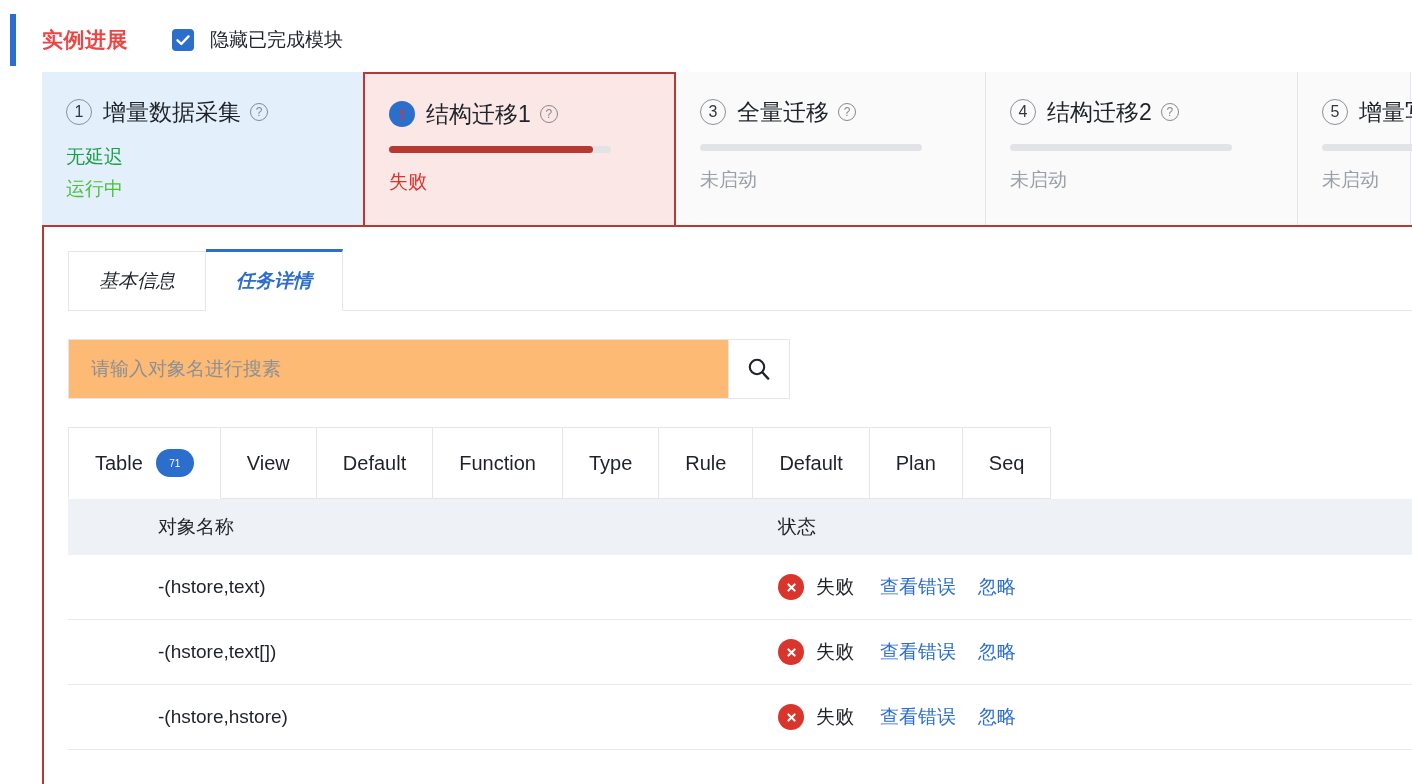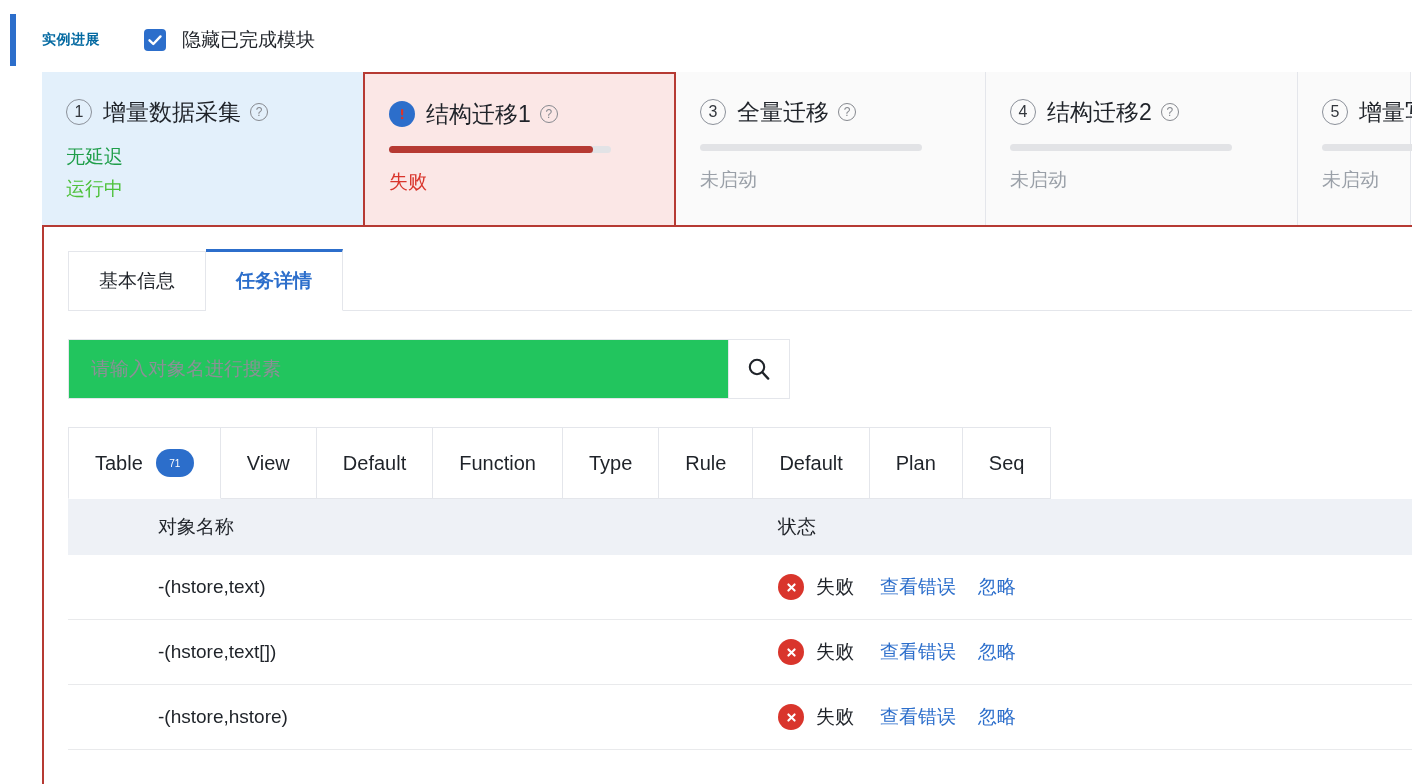--- a/index.html
+++ b/index.html
@@ -33,23 +33,23 @@
   }
   .header {
     position: absolute;
     left: 42px;
     top: 20px;
     display: flex;
     align-items: center;
     height: 40px;
   }
   .header-title {
-    font-size: 14px;
+    font-size: 21px;
     font-weight: bold;
-    color: #0369a1;
+    color: #ef4444;
     letter-spacing: 0.5px;
   }
   .checkbox-group {
     display: flex;
     align-items: center;
     margin-left: 44px;
   }
   .checkbox {
     width: 22px;
     height: 22px;
@@ -206,20 +206,21 @@
     height: 60px;
     padding: 0 30px;
     display: flex;
     align-items: center;
     justify-content: center;
     font-size: 19px;
     color: #1f2329;
     border: 1px solid #e4e6eb;
     background: #ffffff;
     white-space: nowrap;
+    font-style: italic;
   }
   .tab-main + .tab-main { border-left: none; }
   .tab-main.active {
     color: #2c6ecb;
     font-weight: bold;
     border-top: 3px solid #2c6ecb;
     border-bottom: 1px solid #ffffff;
     height: 62px;
   }
   .tabs-main-rest {
@@ -238,21 +239,21 @@
   }
   .search-input {
     flex: 1 1 auto;
     box-sizing: border-box;
     border: 1px solid #e4e6eb;
     border-right: none;
     font-size: 19px;
     padding: 0 22px;
     color: #1f2329;
     outline: none;
-    background: #22c55e;
+    background: #fdba74;
     font-family: "Liberation Sans", "DejaVu Sans", sans-serif;
   }
   .search-input::placeholder { color: #8c9096; }
   .search-btn {
     width: 62px;
     box-sizing: border-box;
     border: 1px solid #e4e6eb;
     background: #ffffff;
     display: flex;
     align-items: center;

